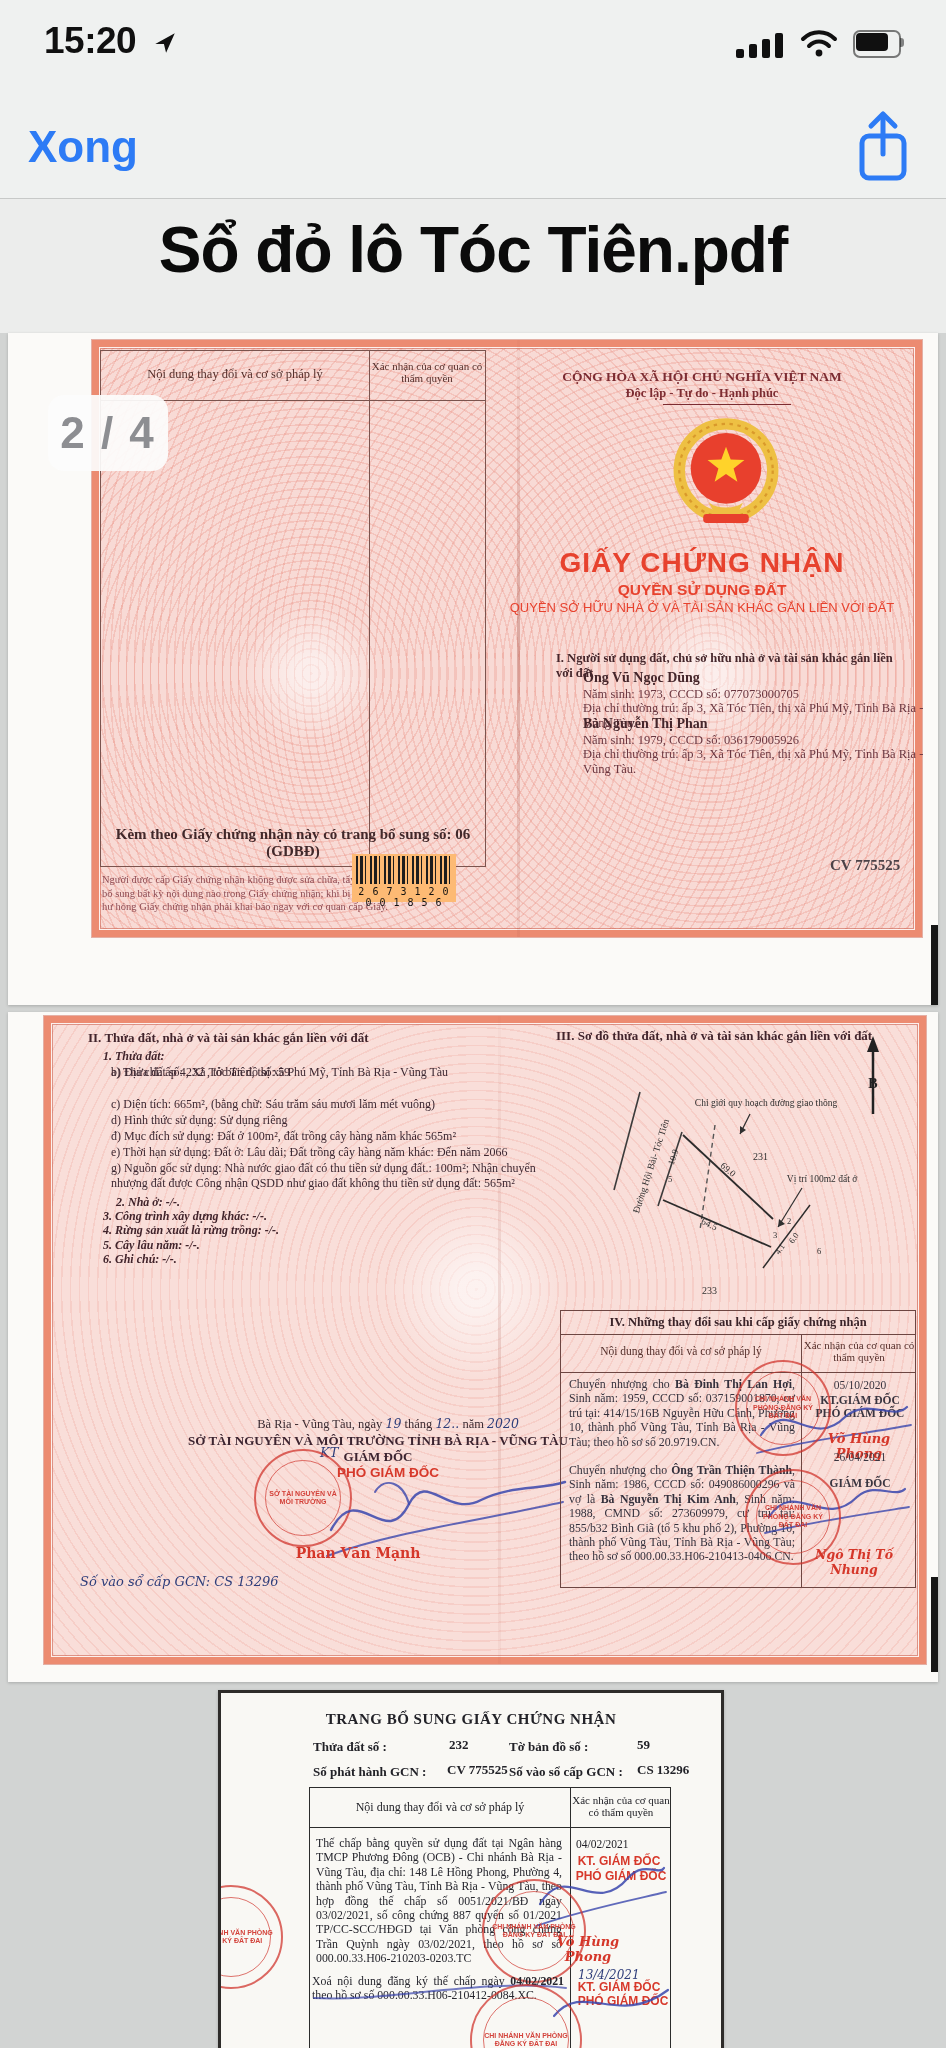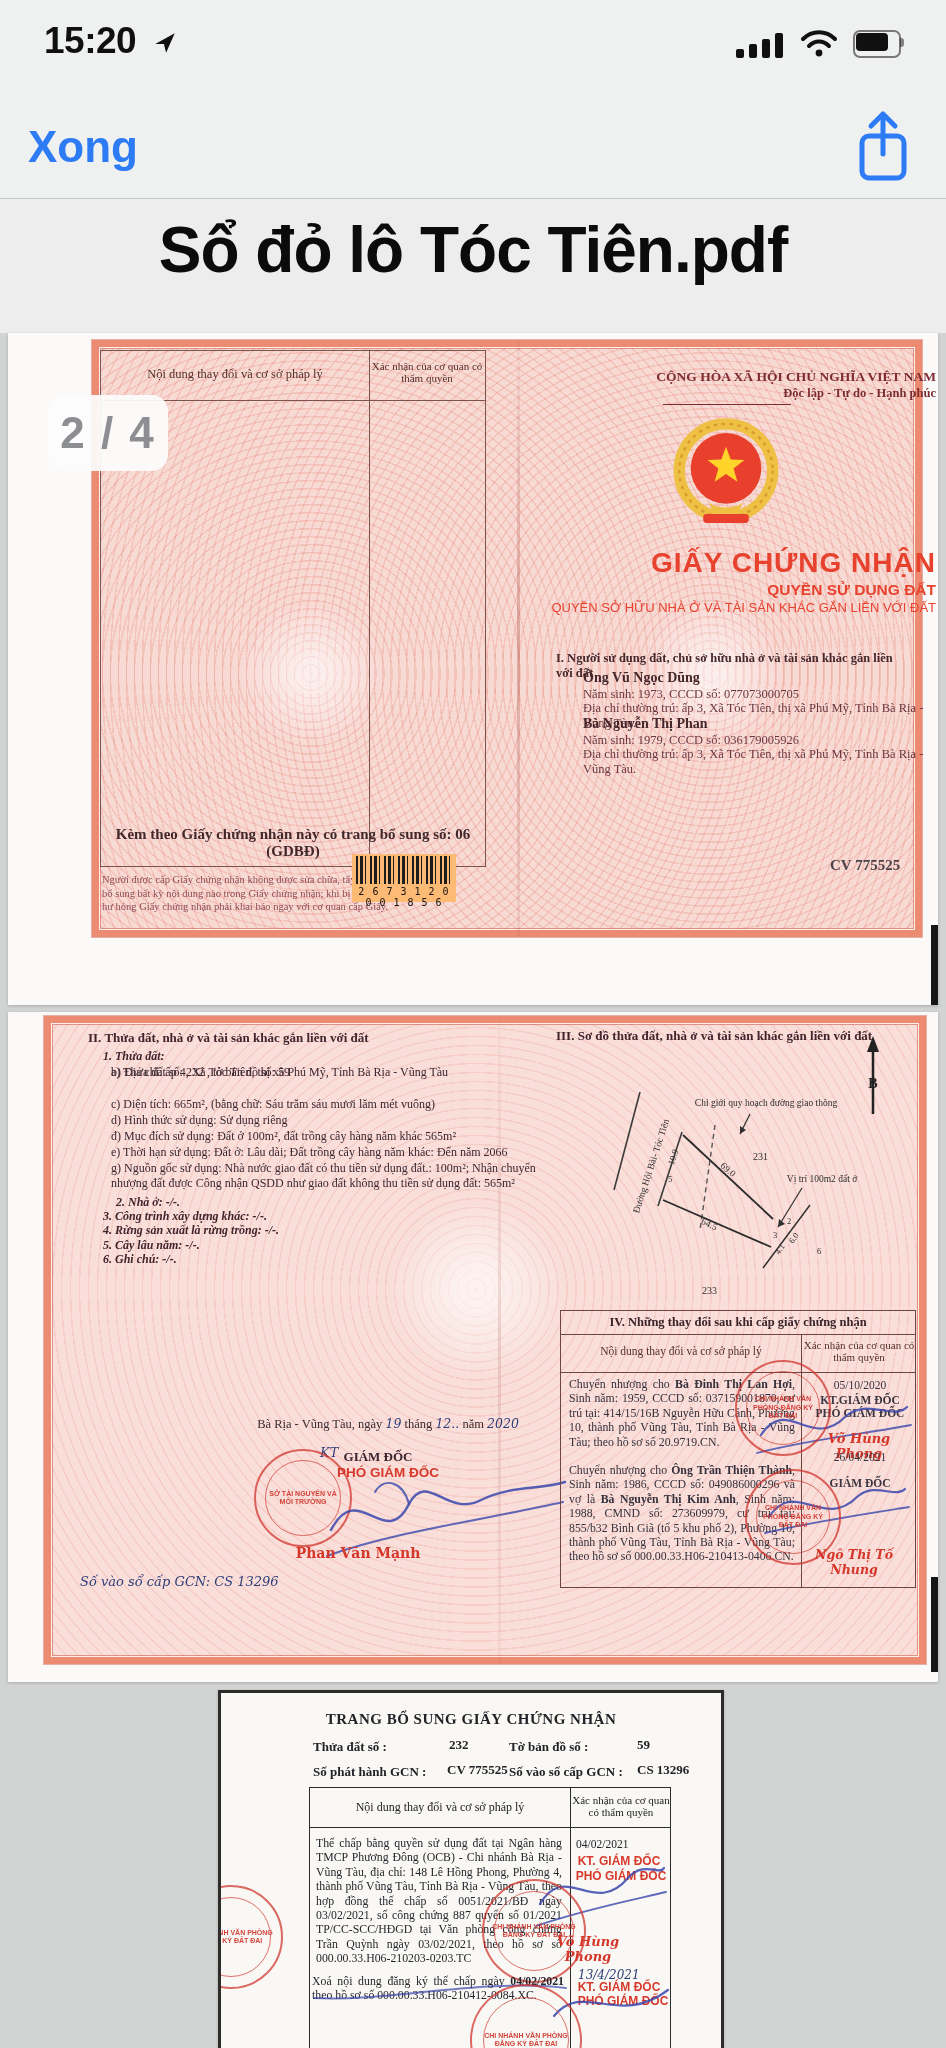--- a/index.html
+++ b/index.html
@@ -44,21 +44,21 @@
   .tbl1{position:absolute;left:92px;top:17px;width:386px;height:517px;border:1.5px solid #7b544e;box-sizing:border-box;}
   .tbl1 .hrow{position:absolute;left:0;top:0;width:100%;height:50px;border-bottom:1.5px solid #7b544e;box-sizing:border-box;}
   .tbl1 .cdiv{position:absolute;left:268px;top:0;bottom:0;border-left:1.5px solid #7b544e;}
   .th-text{font-family:"Liberation Serif",serif;color:#55302c;text-align:center;}
   .tbl1-footer{position:absolute;left:0;bottom:6px;width:100%;text-align:center;font-family:"Liberation Serif",serif;font-weight:bold;font-size:15px;color:#41282a;}
   .legal{position:absolute;left:94px;top:540px;width:294px;font-family:"Liberation Serif",serif;font-size:10.5px;line-height:1.3;color:#8d4b53;}
   .barcode{position:absolute;left:344px;top:521px;width:104px;height:48px;background:#fdba74;padding:2px 4px;box-sizing:border-box;}
   .barcode .bars{height:28px;background:repeating-linear-gradient(90deg,#1d1d1d 0 2px,transparent 2px 4px,#1d1d1d 4px 7px,transparent 7px 9px,#1d1d1d 9px 10px,transparent 10px 14px);}
   .barcode .digits{font-family:"DejaVu Sans Mono",monospace;font-size:10px;letter-spacing:1px;color:#111;text-align:center;margin-top:2px;}
   
-  .r-center{position:absolute;left:516px;width:412px;text-align:right;}
+  .r-center{position:absolute;left:488px;width:412px;text-align:center;}
   .maroon{color:#7c2c32;}
   .redtx{color:#e7422e;}
   .darkname{color:#45262b;}
   .bodytx{color:#6a3640;}
   .rule{position:absolute;left:655px;top:71px;width:128px;border-top:1.5px solid #7c2c32;}
   .badge{position:absolute;left:48px;top:62px;width:120px;height:76px;background:rgba(252,252,252,.93);border-radius:16px;display:flex;align-items:center;justify-content:center;font-size:44px;font-weight:bold;color:#8d8e92;letter-spacing:2px;}
   
   .p2tx{font-family:"Liberation Serif",serif;color:#3c2731;font-size:12px;}
   .p2head{font-family:"Liberation Serif",serif;font-weight:bold;color:#41242c;font-size:13px;}
   .itemb{font-weight:bold;font-style:italic;color:#41242c;}
@@ -194,20 +194,21 @@
       <div class="abs p2tx itemb" style="left:95px;top:240px;">6. Ghi chú: -/-.</div>
 
       <div class="abs serif" style="left:170px;top:404px;width:420px;text-align:center;font-size:12.5px;color:#3a2a31;">
         <span>Bà Rịa - Vũng Tàu, ngày</span>
         <span class="hand">19</span>
         <span>tháng</span>
         <span class="hand">12..</span>
         <span>năm</span>
         <span class="hand">2020</span>
       </div>
+      <div class="abs serif" style="left:110px;top:421px;width:520px;text-align:center;font-size:13px;font-weight:bold;color:#3c2430;">SỞ TÀI NGUYÊN VÀ MÔI TRƯỜNG TỈNH BÀ RỊA - VŨNG TÀU</div>
       <div class="abs hand" style="left:312px;top:433px;font-size:13px;">KT</div>
       <div class="abs serif" style="left:110px;top:437px;width:520px;text-align:center;font-size:13px;font-weight:bold;color:#3c2430;">GIÁM ĐỐC</div>
       <div class="abs redbold" style="left:150px;top:453px;width:460px;text-align:center;font-size:13.5px;">PHÓ GIÁM ĐỐC</div>
       <div class="seal" style="left:246px;top:437px;width:94px;height:94px;">
         <div class="stxt">SỞ TÀI NGUYÊN VÀ MÔI TRƯỜNG</div>
       </div>
       <div class="sig" style="left:305px;top:448px;">
         <svg width="265" height="105" viewBox="0 0 265 105" fill="none">
           <path d="M18,70 C45,18 72,92 96,44 C114,10 134,58 168,40 C198,25 228,30 252,22" stroke="#3a46ad" stroke-width="2.4" stroke-linecap="round" opacity=".85"></path>
           <path d="M14,96 C80,72 170,60 250,42" stroke="#3a46ad" stroke-width="2" stroke-linecap="round" opacity=".8"></path>

